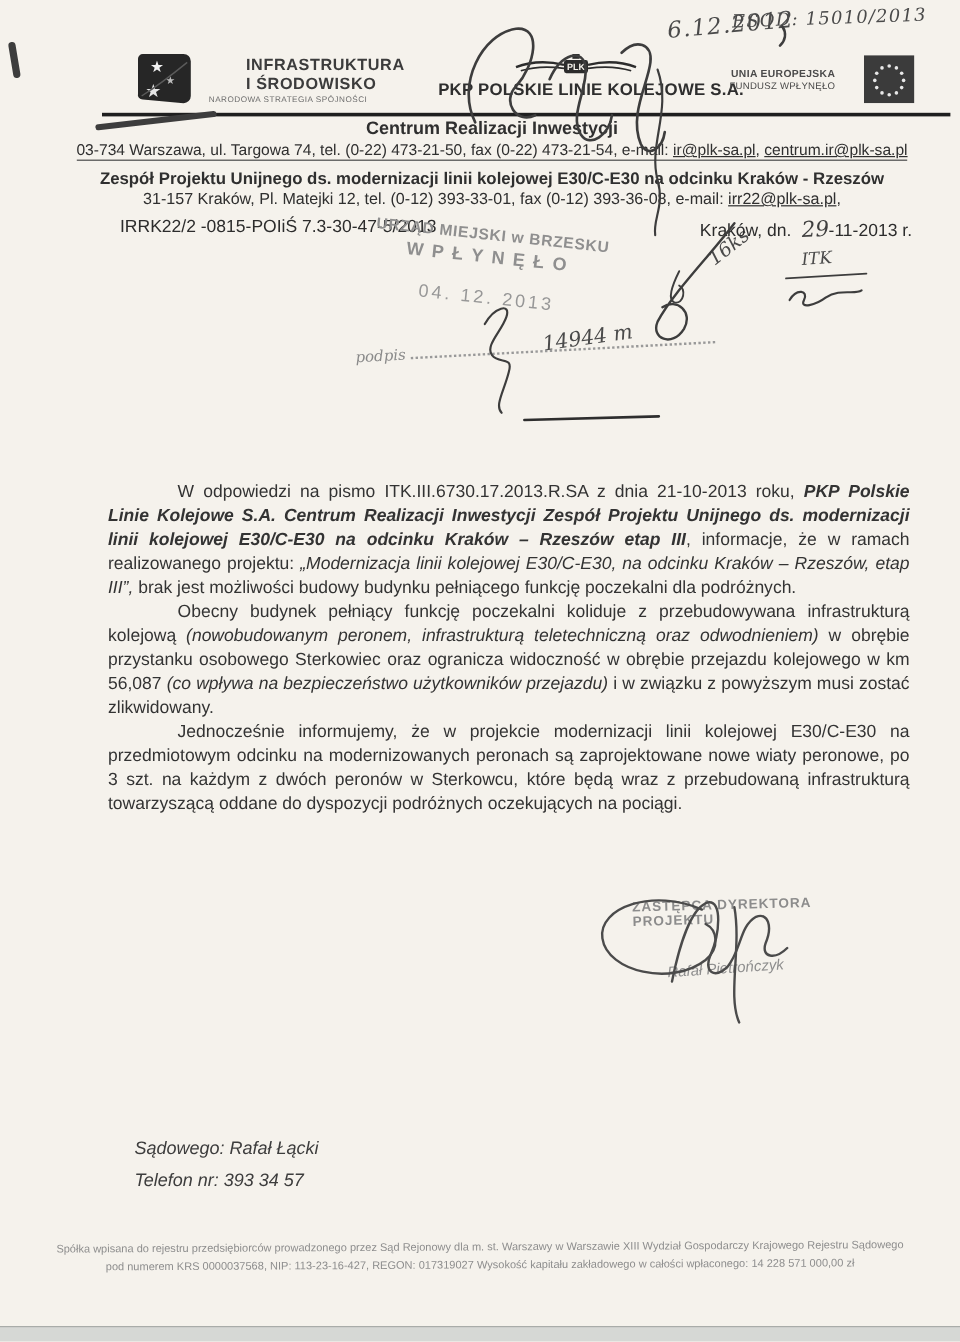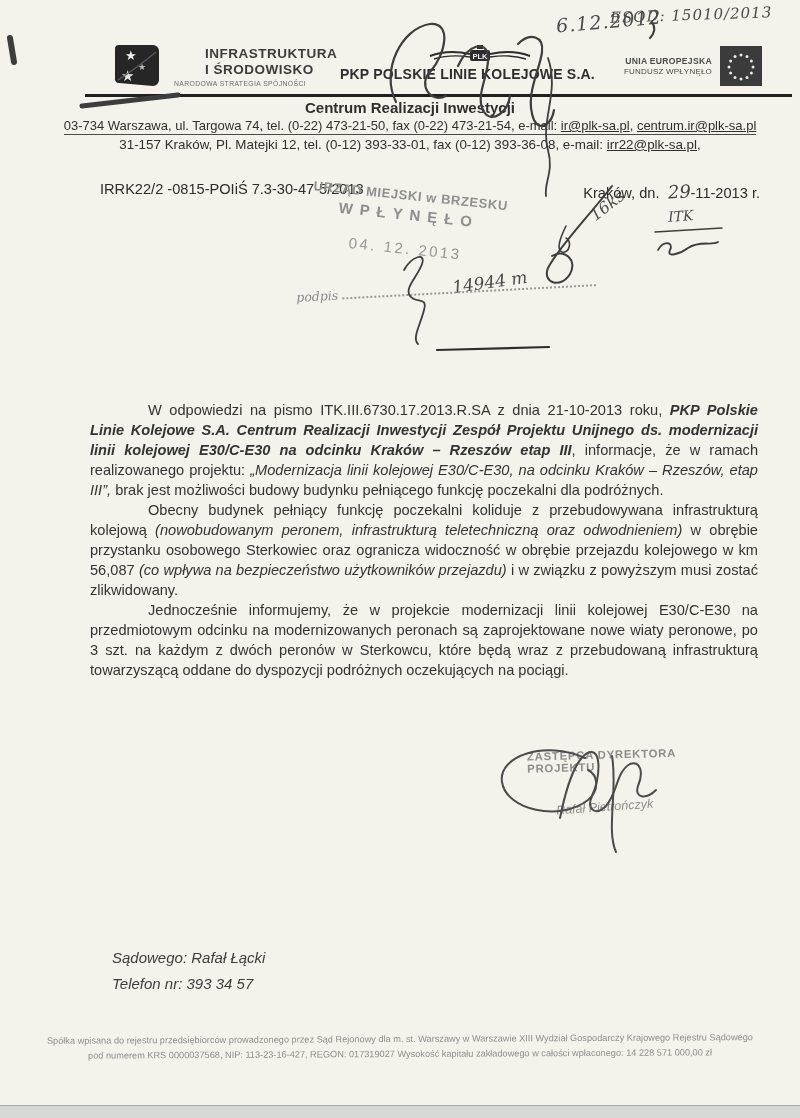--- a/index.html
+++ b/index.html
@@ -11,23 +11,23 @@
   .abs{position:absolute;}
   
   .hand{
     font-family:"DejaVu Serif",serif;font-style:italic;color:#4a4a4a;
     white-space:nowrap;
   }
   
   .logo-left{left:112px;top:40px;display:flex;align-items:center;gap:10px;}
   .logo-left-text .l1{font-weight:bold;font-size:13.5px;letter-spacing:.5px;color:#3c3c3c;line-height:16px;margin-left:31px;}
   .logo-left-text .l3{font-size:6.8px;letter-spacing:.4px;color:#6b6b6b;margin-top:2px;}
-  .logo-center{left:340px;top:44px;width:280px;text-align:left;}
+  .logo-center{left:340px;top:44px;width:280px;text-align:right;}
   .pkp-label{font-weight:bold;font-size:14px;letter-spacing:.2px;color:#2e2e2e;margin-top:2px;}
-  .logo-right{right:38px;top:46px;display:flex;align-items:center;gap:8px;}
+  .logo-right{right:38px;top:46px;display:flex;align-items:center;gap:24px;}
   .eu-text{text-align:right;color:#4a4a4a;}
   .eu-text .l1{font-weight:bold;font-size:8.6px;letter-spacing:.3px;}
   .eu-text .l2{font-size:8px;letter-spacing:.2px;margin-top:1px;}
   
   .rule-bold{left:85px;top:94px;width:707px;height:3px;background:#1f1f1f;}
   .header-text{left:60px;top:99px;width:700px;text-align:center;color:#2f2f2f;}
   .dept{font-weight:bold;font-size:15px;}
   .addr1{display:inline-block;font-size:13px;padding-bottom:1px;border-bottom:1.5px solid #4a4a4a;margin-top:1px;}
   .team{font-weight:bold;font-size:14px;margin-top:6px;}
   .addr2{font-size:13.4px;margin-top:2px;}
@@ -121,20 +121,21 @@
           <circle cx="10.6" cy="15" r="1.5"></circle>
           <circle cx="15" cy="10.6" r="1.5"></circle>
       </g>
     </svg>
   </div>
 
   <div class="abs rule-bold"></div>
   <div class="abs header-text">
     <div class="dept">Centrum Realizacji Inwestycji</div>
     <div class="addr1"><span>03-734  Warszawa, ul. Targowa 74, tel. (0-22) 473-21-50, fax (0-22) 473-21-54, e-mail: </span><span class="seg-u">ir@plk-sa.pl</span><span>, </span><span class="seg-u">centrum.ir@plk-sa.pl</span></div>
+    <div class="team">Zespół Projektu Unijnego ds. modernizacji linii kolejowej E30/C-E30 na odcinku Kraków - Rzeszów</div>
     <div class="addr2"><span>31-157  Kraków, Pl. Matejki 12, tel. (0-12) 393-33-01, fax (0-12) 393-36-08, e-mail: </span><span class="seg-u">irr22@plk-sa.pl</span><span>,</span></div>
   </div>
 
   <div class="abs ref-row">
     <span>IRRK22/2 -0815-POIiŚ 7.3-30-47-5/2013</span>
     <span>
       <span>Kraków, dn.</span>&nbsp;
       <span class="hand hand-29">29</span><span>-11-2013 r.</span>
     </span>
   </div>

